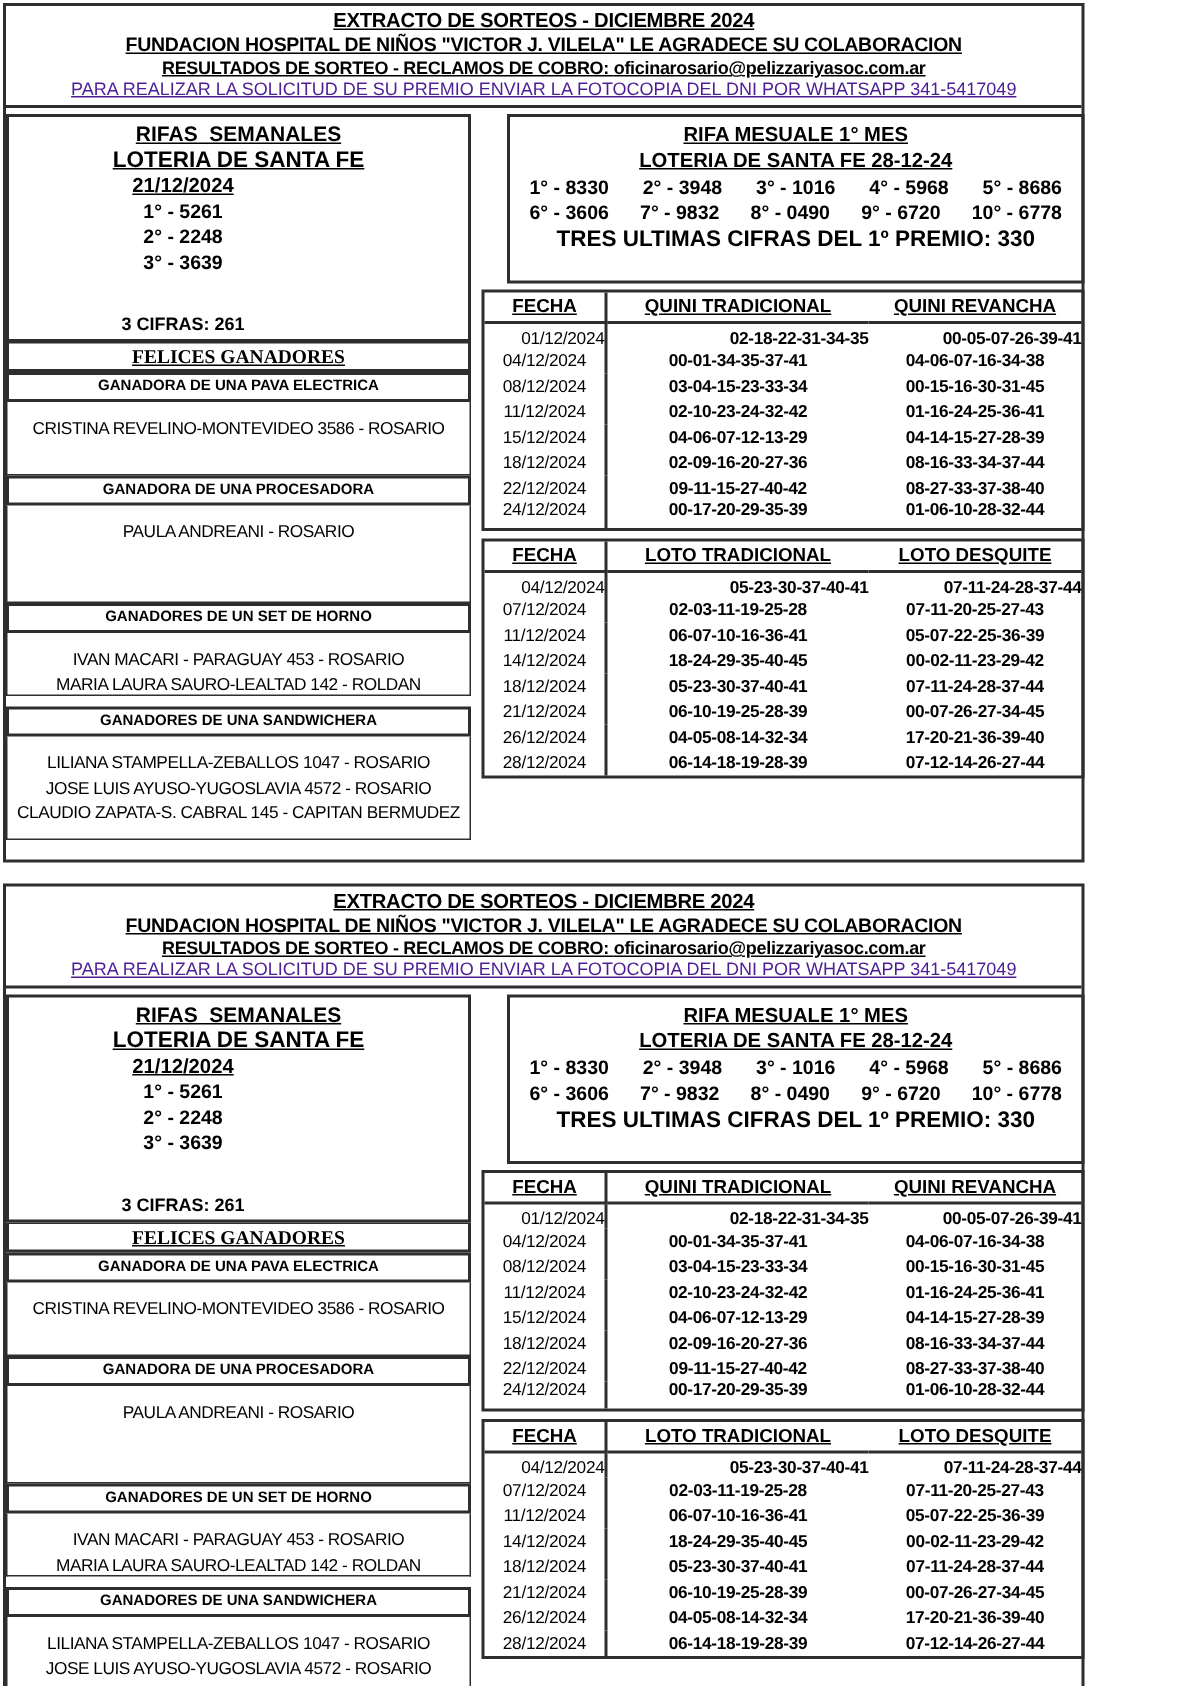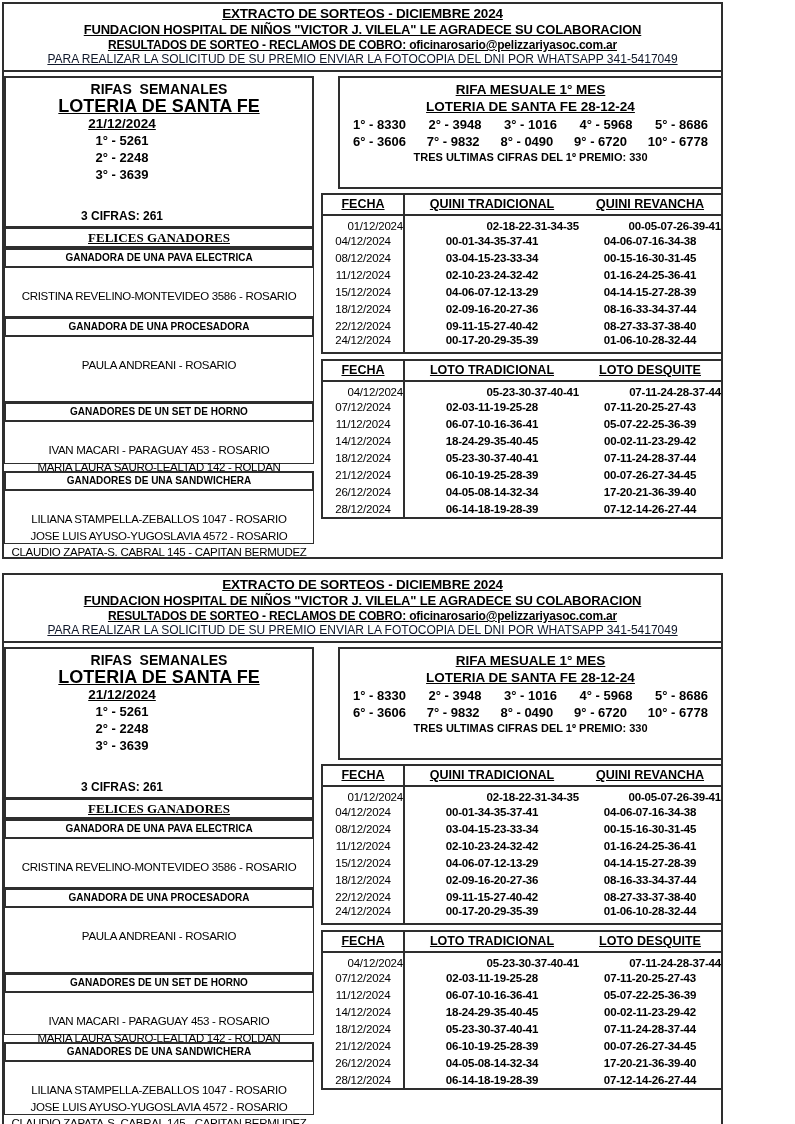--- a/index.html
+++ b/index.html
@@ -17,67 +17,67 @@
   }
   .card + .card { margin-top:14px; }
 
   
   .hdr { border-bottom:2px solid #2e2e2e; text-align:center; padding:2px 4px 4px; }
   .hline { text-decoration:underline; letter-spacing:-0.2px; }
   .h1 { font-size:13.5px; font-weight:bold; line-height:16px; }
   .h2 { font-size:13px;   font-weight:bold; line-height:16px; }
   .h3 { font-size:12px;   font-weight:bold; line-height:14px; }
   .h4 { font-size:12px;   font-weight:normal; line-height:14px; color:#2323cf; }
-  .h4 a { color:#0f172a; text-decoration:underline; cursor:pointer; }
+  .h4 a { color:#4c1d95; text-decoration:underline; cursor:pointer; }
 
   
   .cols { display:flex; margin-top:4px; align-items:flex-start; }
   .leftcol  { width:310px; flex:none; }
   .rightcol { width:402px; flex:none; margin-left:7px; }
 
   
   .weekly {
     border:2px solid #2e2e2e; height:152px;
     display:flex; flex-direction:column; text-align:center; padding-top:3px;
   }
-  .wk-title { font-size:14px; font-weight:bold; line-height:17px; white-space:pre-wrap; }
-  .wk-sub   { font-size:18px; font-weight:bold; text-decoration:underline; line-height:17px; }
+  .wk-title { font-size:14px; font-weight:bold; text-decoration:underline; line-height:17px; white-space:pre-wrap; }
+  .wk-sub   { font-size:15px; font-weight:bold; text-decoration:underline; line-height:17px; }
   .shift    { transform:translateX(-37px); }
   .wk-date  { font-size:13.5px; font-weight:bold; text-decoration:underline; line-height:17px; }
   .wk-prize { font-size:13px; font-weight:bold; line-height:17px; }
   .wk-cifras{ font-size:12px; font-weight:bold; margin-top:auto; padding-bottom:3px; }
 
   
   .felices {
     border:2px solid #2e2e2e; border-top-width:1px;
     text-align:center; font-size:13px; font-weight:bold; line-height:15px; padding:1px 0;font-family:Liberation Serif, serif;
   }
   .felices span { text-decoration:underline; }
   .gtitle {
     border:2px solid #2e2e2e; text-align:center;
     font-size:10px; font-weight:bold; line-height:14px; padding:1px 0;
   }
   .gnames {
     border:1px solid #2e2e2e; border-top:none;
     text-align:center; font-size:11.5px; line-height:16.5px;
-    letter-spacing:-0.3px; padding-top:20px;
+    letter-spacing:-0.3px; padding-top:10px;
   }
   .gn0 { height:49px; }
   .gn1 { height:65px; }
   .gn2 { height:42px; }
-  .gn3 { height:53px; }
+  .gn3 { height:69px; }
   .gap6 { height:7px; }
 
   
   .monthly { border:2px solid #2e2e2e; height:113px; text-align:center; padding-top:3px;margin-left:17px; }
   .mo-title,.mo-sub { font-size:13.5px; font-weight:bold; text-decoration:underline; line-height:17px; }
   .mo-row { display:flex; justify-content:space-between; padding:0 13px; margin-top:2px; }
   .mo-row:first-of-type { margin-top:12px; }
   .mo-cell { font-size:13px; font-weight:bold; }
-  .mo-note { font-size:11px; font-weight:bold; margin-top:2px; }
+  .mo-note { font-size:15px; font-weight:bold; margin-top:2px; }
 
   
   .tblbox { border:2px solid #2e2e2e; margin-top:4px; }
   table { width:100%; border-collapse:collapse; }
   th {
     font-size:12.5px; font-weight:bold; text-decoration:underline;
     padding:2px 0 3px; border-bottom:2px solid #2e2e2e; text-align:center;
   }
   td { font-size:11.5px; text-align:center; height:17px; letter-spacing:-0.2px; }
   tbody tr:first-child td { padding-top:4px;text-align:right; }

